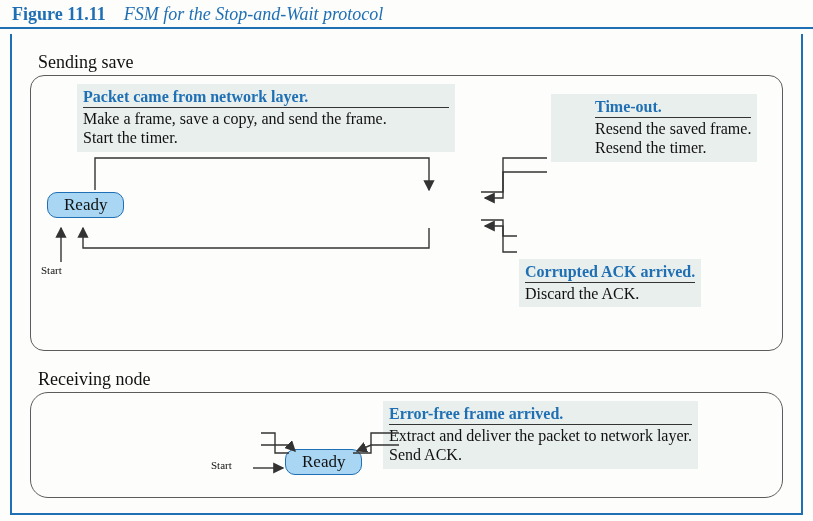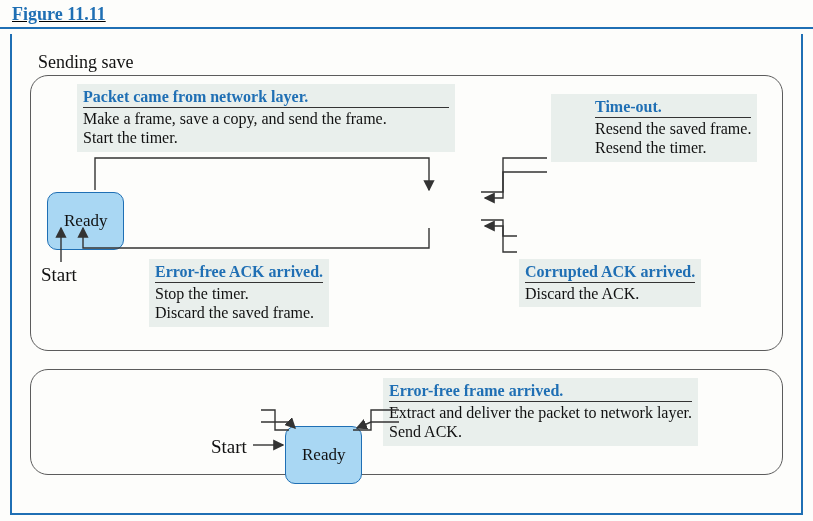--- a/index.html
+++ b/index.html
@@ -13,21 +13,20 @@
     position: relative;
     overflow: hidden;
   }
   .figure-header {
     padding: 4px 12px 2px;
     border-bottom: 2px solid #1f6fb4;
     display: flex;
     gap: 18px;
     align-items: baseline;
     font-size: 18px;
-    text-decoration: underline;
   }
   .fig-num { color: #1f6fb4; font-weight: bold; }
   .fig-title { color: #1f6fb4; font-style: italic; }
   .outer-frame {
     position: absolute;
     left: 10px; right: 10px; top: 34px; bottom: 6px;
     border-left: 2px solid #1f6fb4;
     border-right: 2px solid #1f6fb4;
     border-bottom: 2px solid #1f6fb4;
     padding: 14px 18px 10px;
@@ -38,28 +37,28 @@
     color: #111;
     margin: 4px 0 2px 8px;
   }
   .panel {
     border: 1.5px solid #5c5c5c;
     border-radius: 18px;
     position: relative;
     margin-bottom: 18px;
     background: #fdfdfb;
   }
-  .panel-send { height: 276px; }
+  .panel-send { height: 276px; border-radius: 14px; }
   .panel-recv { height: 106px; }
   .state {
     position: absolute;
     background: #a9d7f3;
     border: 1.5px solid #1f6fb4;
     border-radius: 10px;
-    padding: 18px 16px;
+    padding: 2px 16px;
     font-size: 17px;
     color: #111;
     display: flex;
     align-items: flex-start;
     justify-content: center;
   }
   .evbox {
     position: absolute;
     background: #e9efec;
     border: none;
@@ -72,58 +71,54 @@
     font-weight: bold;
     border-bottom: 1.5px solid #333;
     padding-bottom: 1px;
     margin-bottom: 1px;
     white-space: nowrap;
   }
   .ev-title.wide { display:block; min-width: 100%; }
   .ev-body { color: #111; white-space: nowrap; }
   .plain {
     position: absolute;
-    font-size: 19px;
+    font-size: 11px;
     color: #111;
   }
   svg.wires {
     position: absolute;
     left: 0; top: 0;
     pointer-events: none;
   }
 </style>
 </head>
 <body>
 
 <div class="figure-header">
   <span class="fig-num">Figure 11.11</span>
+  <span class="fig-title">FSM for the Stop-and-Wait protocol</span>
 </div>
 
 <div class="outer-frame">
 
   <div class="node-label">Sending save</div>
   <div class="panel panel-send">
 
     <div class="evbox" style="left:46px; top:8px; width:378px;">
       <div class="ev-title wide">Packet came from network layer.</div>
       <div class="ev-body">Make a frame, save a copy, and send the frame.</div>
       <div class="ev-body">Start the timer.</div>
     </div>
 
     <div class="evbox" style="left:520px; top:18px;padding-left:44px;">
       <div class="ev-title">Time-out.</div>
       <div class="ev-body">Resend the saved frame.</div>
       <div class="ev-body">Resend the timer.</div>
     </div>
 
-    <div class="evbox" style="left:118px; top:183px;">
-      <div class="ev-title">Error-free ACK arrived.</div>
-      <div class="ev-body">Stop the timer.</div>
-      <div class="ev-body">Discard the saved frame.</div>
-    </div>
 
     <div class="evbox" style="left:488px; top:146px;margin-top:37px;">
       <div class="ev-title">Corrupted ACK arrived.</div>
       <div class="ev-body">Discard the ACK.</div>
     </div>
 
     <div class="state" style="left:16px; top:116px;">
       <span>Ready</span>
     </div>
     <div class="plain" style="left:10px; top:188px;">Start</div>
@@ -142,20 +137,21 @@
       <path d="M 30 186 L 30 152" fill="none" stroke="#333" stroke-width="1.4" marker-end="url(#ah)"></path>
 
       <path d="M 450 116 L 472 116 L 472 82 L 516 82" fill="none" stroke="#333" stroke-width="1.4"></path>
       <path d="M 516 96 L 472 96 L 472 122 L 454 122" fill="none" stroke="#333" stroke-width="1.4" marker-end="url(#ah)"></path>
 
       <path d="M 450 144 L 472 144 L 472 160 L 486 160" fill="none" stroke="#333" stroke-width="1.4"></path>
       <path d="M 486 176 L 472 176 L 472 150 L 454 150" fill="none" stroke="#333" stroke-width="1.4" marker-end="url(#ah)"></path>
     </svg>
   </div>
 
+  <div class="node-label">Receiving node</div>
   <div class="panel panel-recv">
 
 
     <div class="evbox" style="left:352px; top:8px;">
       <div class="ev-title">Error-free frame arrived.</div>
       <div class="ev-body">Extract and deliver the packet to network layer.</div>
       <div class="ev-body">Send ACK.</div>
     </div>
 
     <div class="state" style="left:254px; top:56px;">

